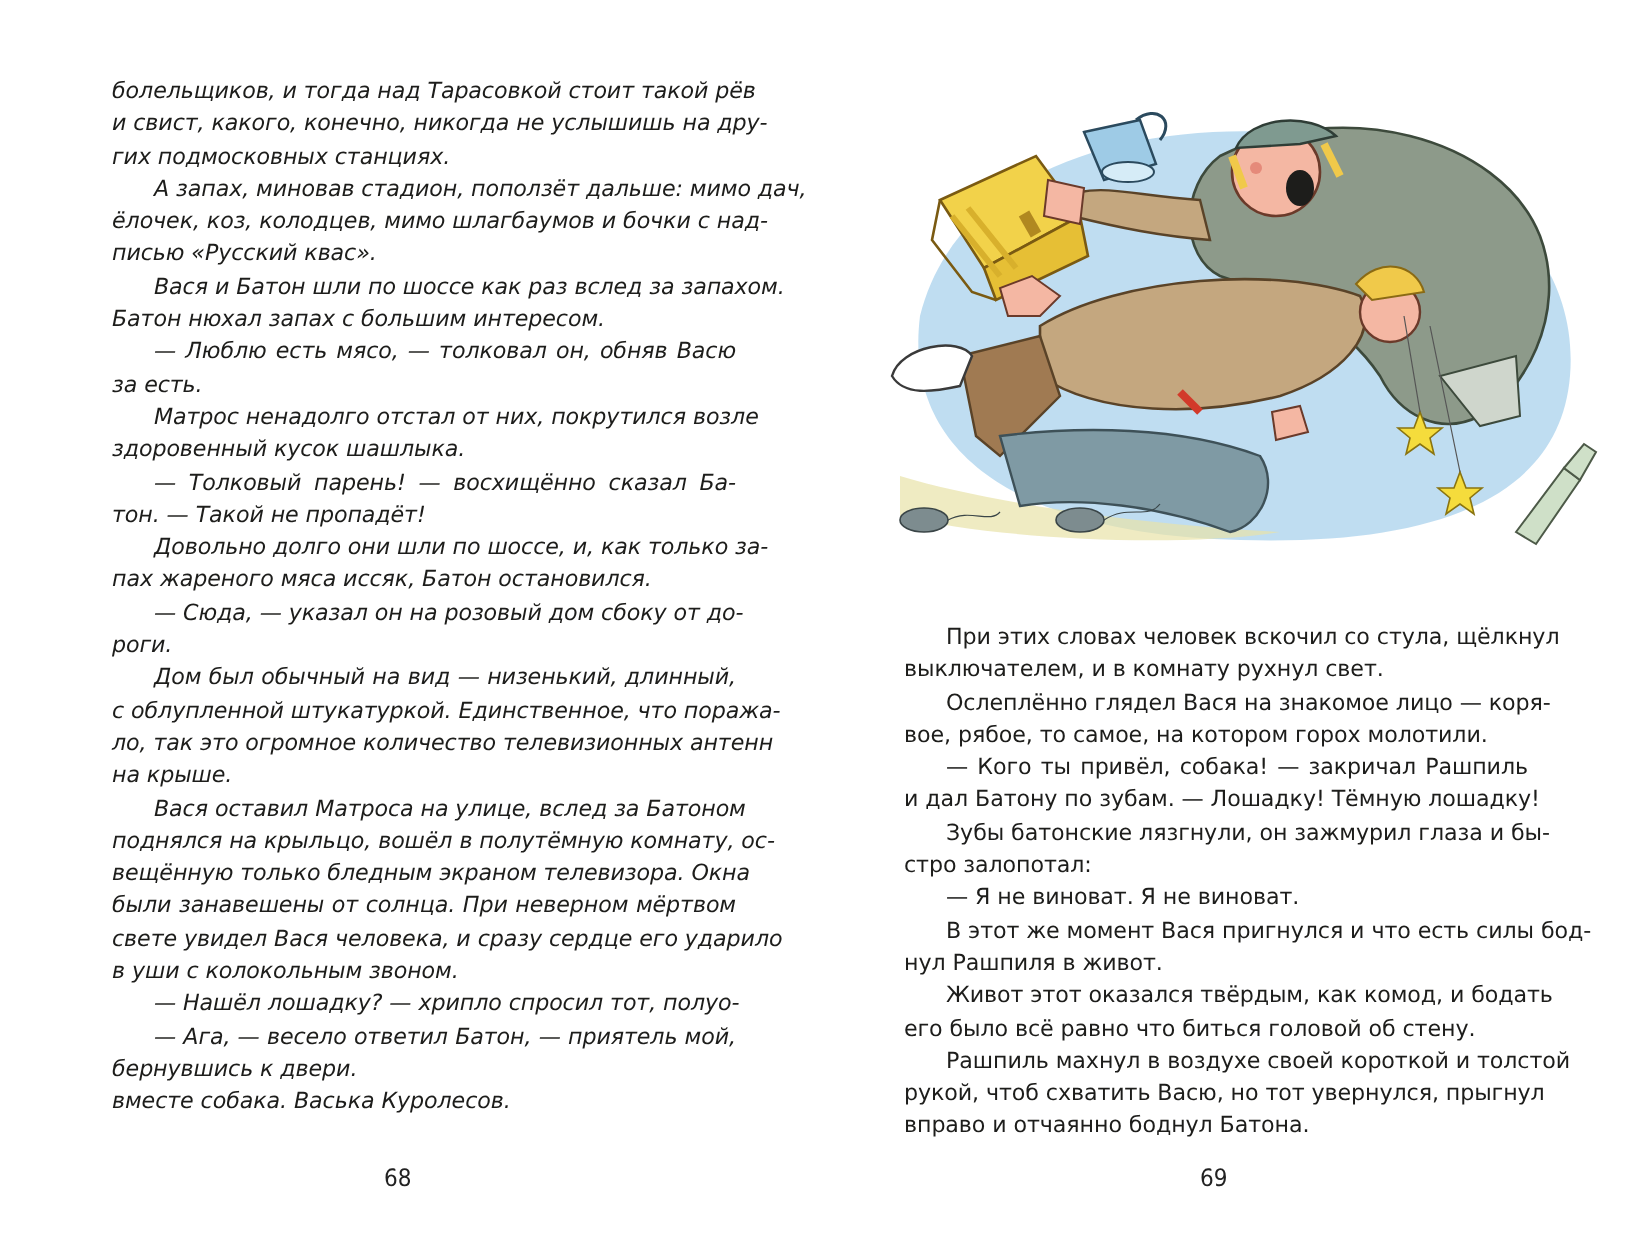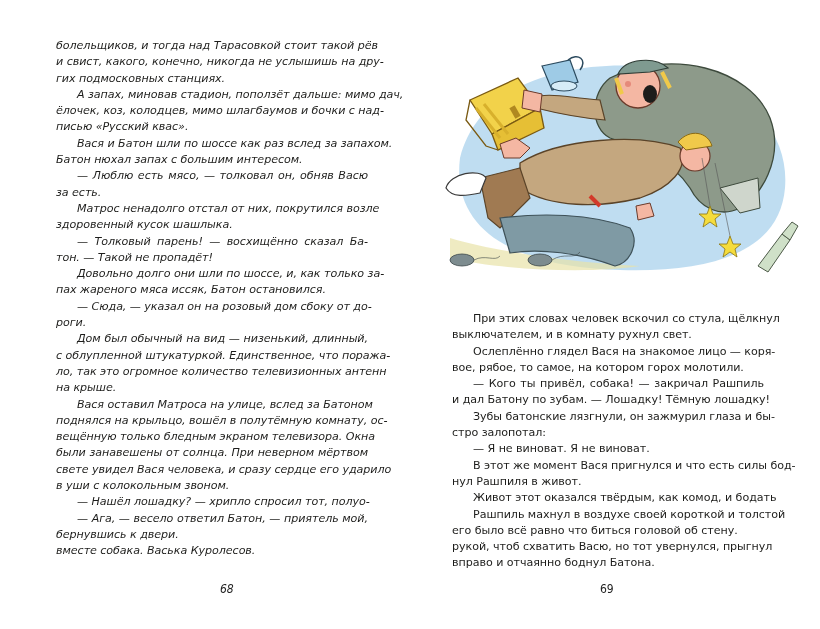--- a/index.html
+++ b/index.html
@@ -8,21 +8,21 @@
   .page { position: absolute; top: 0; height: 629px; }
   .page-left { left: 0; width: 410px; }
   .page-right { left: 410px; width: 410px; }
   .text-block { position: absolute; width: 312px; font-size: 11.1px; line-height: 16.3px; letter-spacing: -0.05px; }
   .page-left .text-block { left: 56px; top: 38px; font-style: italic; }
   .page-right .text-block { left: 42px; top: 311px; }
   .line { display: block; white-space: nowrap; text-align: justify; text-align-last: justify; height: 16.3px; }
   .line.indent { padding-left: 21px; }
   .line.last { text-align-last: left; }
   .page-number { position: absolute; top: 582px; font-size: 12px; font-family: "DejaVu Sans Condensed", "DejaVu Sans", sans-serif; color: #222; }
-  .page-left .page-number { left: 220px; font-style: italic; }
+  .page-left .page-number { left: 192px; }
   .page-right .page-number { left: 190px; text-align: center; }
   .illustration { position: absolute; left: 30px; top: 38px; width: 370px; height: 240px; }
   .illustration svg { width: 100%; height: 100%; display: block; }
 </style>
 </head>
 <body>
 
 <div class="page page-left">
   <div class="text-block" id="left-text">
       <span class="line">болельщиков, и тогда над Тарасовкой стоит такой рёв</span>
@@ -132,19 +132,19 @@
       <span class="line indent">Ослеплённо глядел Вася на знакомое лицо — коря-</span>
       <span class="line last">вое, рябое, то самое, на котором горох молотили.</span>
       <span class="line indent">— Кого ты привёл, собака! — закричал Рашпиль</span>
       <span class="line last">и дал Батону по зубам. — Лошадку! Тёмную лошадку!</span>
       <span class="line indent">Зубы батонские лязгнули, он зажмурил глаза и бы-</span>
       <span class="line last">стро залопотал:</span>
       <span class="line indent last">— Я не виноват. Я не виноват.</span>
       <span class="line indent">В этот же момент Вася пригнулся и что есть силы бод-</span>
       <span class="line last">нул Рашпиля в живот.</span>
       <span class="line indent">Живот этот оказался твёрдым, как комод, и бодать</span>
+      <span class="line last">его было всё равно что биться головой об стену.</span>
       <span class="line indent">Рашпиль махнул в воздухе своей короткой и толстой</span>
-      <span class="line last">его было всё равно что биться головой об стену.</span>
       <span class="line">рукой, чтоб схватить Васю, но тот увернулся, прыгнул</span>
       <span class="line last">вправо и отчаянно боднул Батона.</span>
     </div>
   <div class="page-number">69</div>
 </div>
 
 </body></html>

